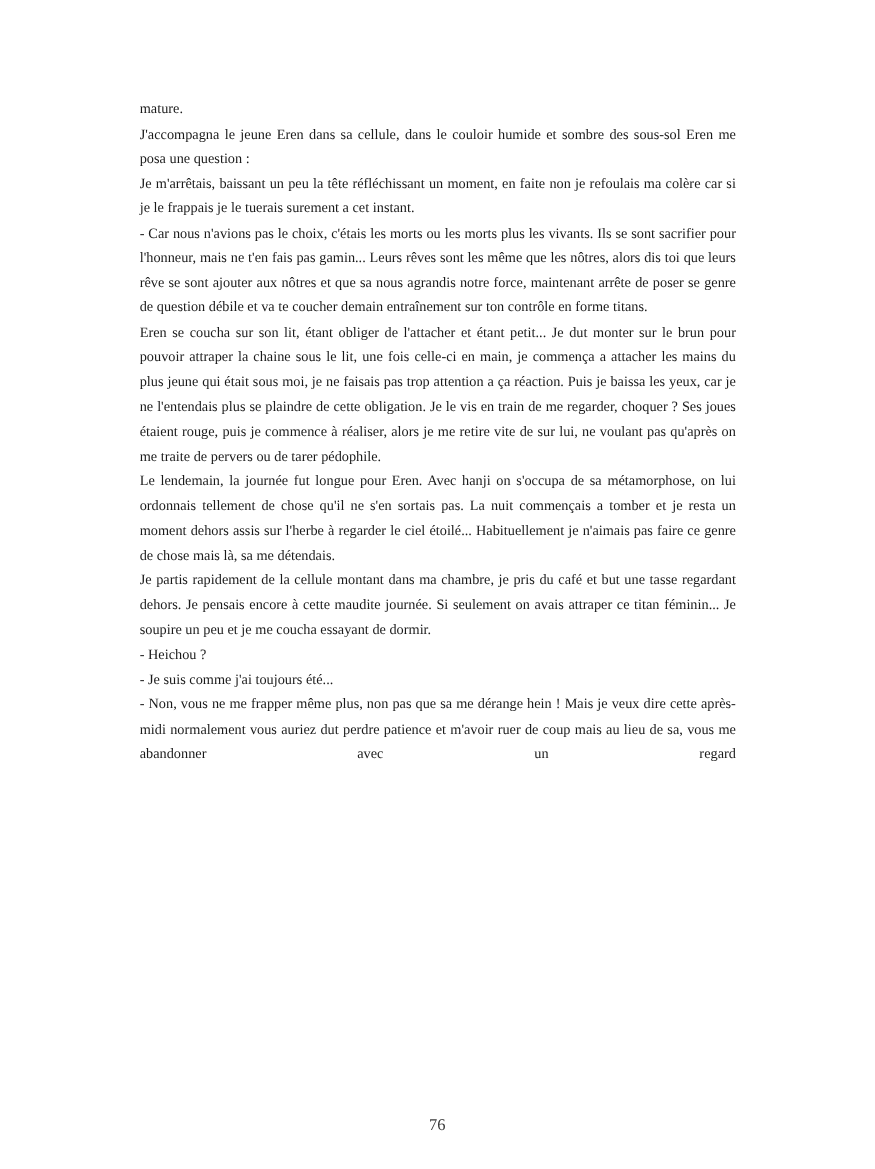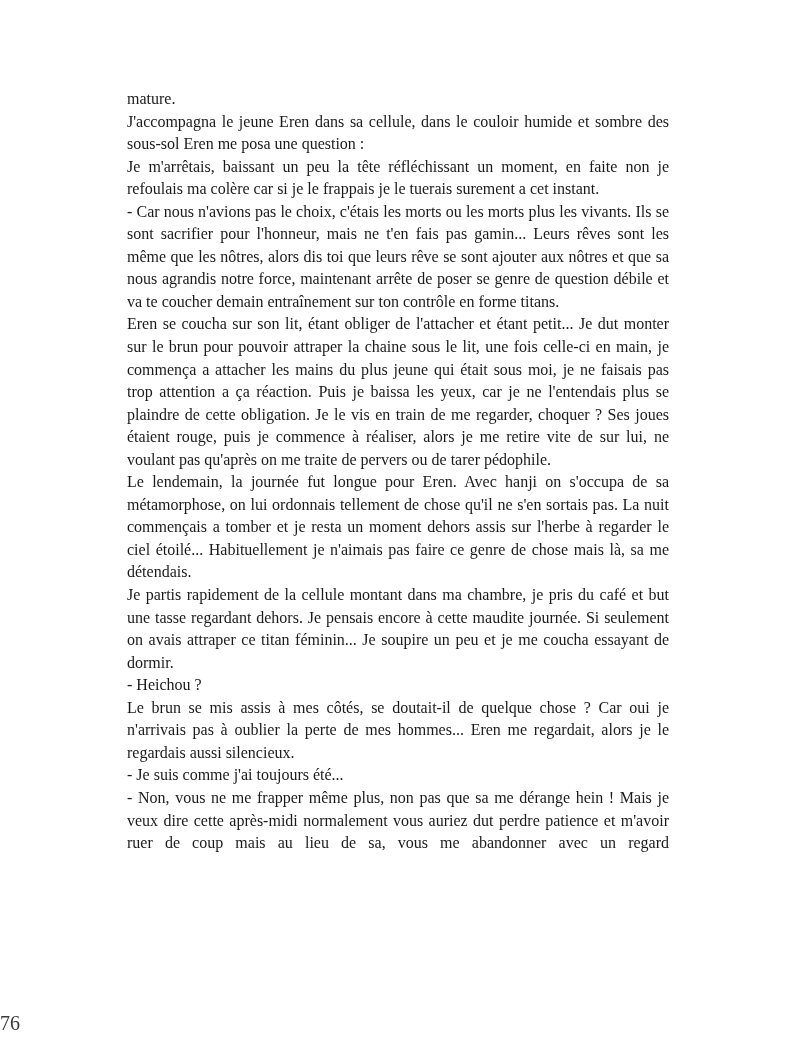--- a/index.html
+++ b/index.html
@@ -14,54 +14,53 @@
     background: #ffffff;
     overflow: hidden;
     font-family: "Liberation Serif", "DejaVu Serif", serif;
   }
   .text-block {
     position: absolute;
     top: 88px;
     left: 127px;
     width: 542px;
     color: #1a1a1a;
-    font-size: 16px;
+    font-size: 13px;
     line-height: 22.55px;
     text-align: justify;
   }
   .text-block p {
     margin: 0;
     padding: 0;
   }
   
   .text-block p.cont {
     text-align-last: justify;
   }
   .page-number {
     position: absolute;
     top: 1012px;
     left: 0;
     width: 795px;
-    text-align: left;
-    font-size: 20px;
+    text-align: center;
+    font-size: 15px;
     line-height: 22px;
     color: #3a3a3a;
   }
 </style>
 </head>
 <body>
 
 <div class="sheet">
   <div class="text-block">
     <p>mature.</p>
     <p>J'accompagna le jeune Eren dans sa cellule, dans le couloir humide et sombre des sous-sol Eren me posa une question :</p>
     <p>Je m'arrêtais, baissant un peu la tête réfléchissant un moment, en faite non je refoulais ma colère car si je le frappais je le tuerais surement a cet instant.</p>
     <p>- Car nous n'avions pas le choix, c'étais les morts ou les morts plus les vivants. Ils se sont sacrifier pour l'honneur, mais ne t'en fais pas gamin... Leurs rêves sont les même que les nôtres, alors dis toi que leurs rêve se sont ajouter aux nôtres et que sa nous agrandis notre force, maintenant arrête de poser se genre de question débile et va te coucher demain entraînement sur ton contrôle en forme titans.</p>
     <p>Eren se coucha sur son lit, étant obliger de l'attacher et étant petit... Je dut monter sur le brun pour pouvoir attraper la chaine sous le lit, une fois celle-ci en main, je commença a attacher les mains du plus jeune qui était sous moi, je ne faisais pas trop attention a ça réaction. Puis je baissa les yeux, car je ne l'entendais plus se plaindre de cette obligation. Je le vis en train de me regarder, choquer ? Ses joues étaient rouge, puis je commence à réaliser, alors je me retire vite de sur lui, ne voulant pas qu'après on me traite de pervers ou de tarer pédophile.</p>
     <p>Le lendemain, la journée fut longue pour Eren. Avec hanji on s'occupa de sa métamorphose, on lui ordonnais tellement de chose qu'il ne s'en sortais pas. La nuit commençais a tomber et je resta un moment dehors assis sur l'herbe à regarder le ciel étoilé... Habituellement je n'aimais pas faire ce genre de chose mais là, sa me détendais.</p>
     <p>Je partis rapidement de la cellule montant dans ma chambre, je pris du café et but une tasse regardant dehors. Je pensais encore à cette maudite journée. Si seulement on avais attraper ce titan féminin... Je soupire un peu et je me coucha essayant de dormir.</p>
     <p>- Heichou ?</p>
-    <p>Le brun se mis assis à mes côtés, se doutait-il de quelque chose ? Car oui je n'arrivais pas à oublier la perte de mes hommes... Eren me regardait, alors je le regardais aussi silencieux.</p>
     <p>- Je suis comme j'ai toujours été...</p>
     <p class="cont">- Non, vous ne me frapper même plus, non pas que sa me dérange hein ! Mais je veux dire cette après-midi normalement vous auriez dut perdre patience et m'avoir ruer de coup mais au lieu de sa, vous me abandonner avec un regard</p>
   </div>
   <div class="page-number">76</div>
 </div>
 
 </body></html>

